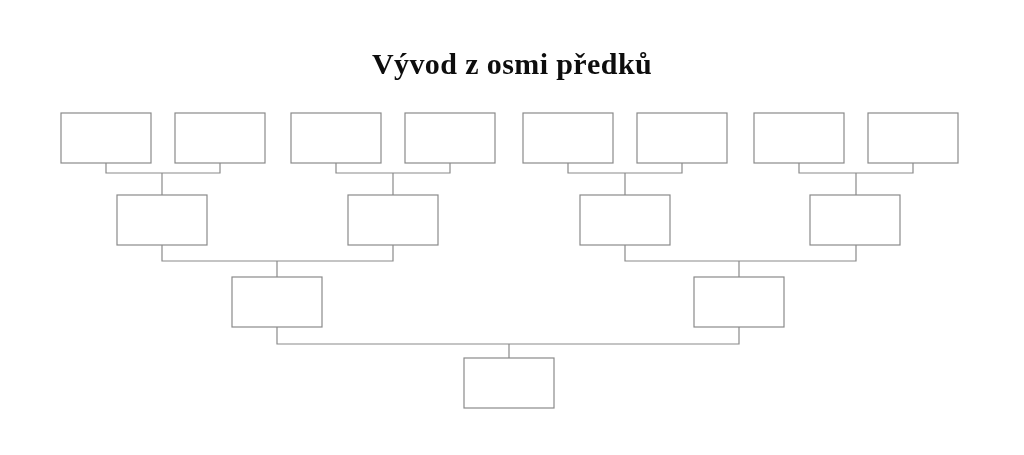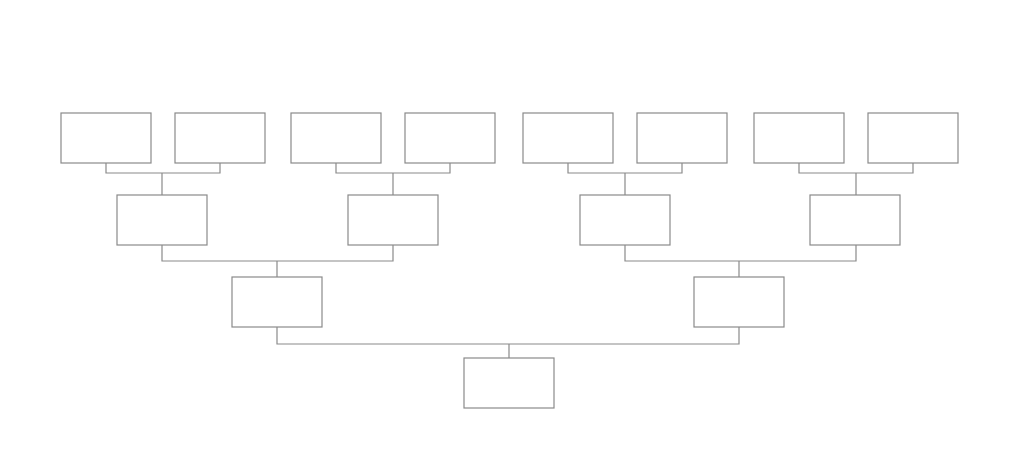--- a/index.html
+++ b/index.html
@@ -57,20 +57,21 @@
     font-family: "Liberation Serif", serif;
     font-size: 11px;
     fill: #222222;
   }
 </style>
 </head>
 <body>
 
 <div id="chart-root">
 
+  <div class="chart-title">Vývod z osmi předků</div>
 
   <svg class="tree-canvas" viewBox="0 0 1024 455" xmlns="http://www.w3.org/2000/svg">
     <g id="connectors-layer">
         <path d="M106,163 L106,173 L220,173 L220,163 M162,173 L162,195" class="connector"></path>
         <path d="M336,163 L336,173 L450,173 L450,163 M393,173 L393,195" class="connector"></path>
         <path d="M568,163 L568,173 L682,173 L682,163 M625,173 L625,195" class="connector"></path>
         <path d="M799,163 L799,173 L913,173 L913,163 M856,173 L856,195" class="connector"></path>
         <path d="M162,245 L162,261 L393,261 L393,245 M277,261 L277,277" class="connector"></path>
         <path d="M625,245 L625,261 L856,261 L856,245 M739,261 L739,277" class="connector"></path>
         <path d="M277,327 L277,344 L739,344 L739,327 M509,344 L509,358" class="connector"></path>

